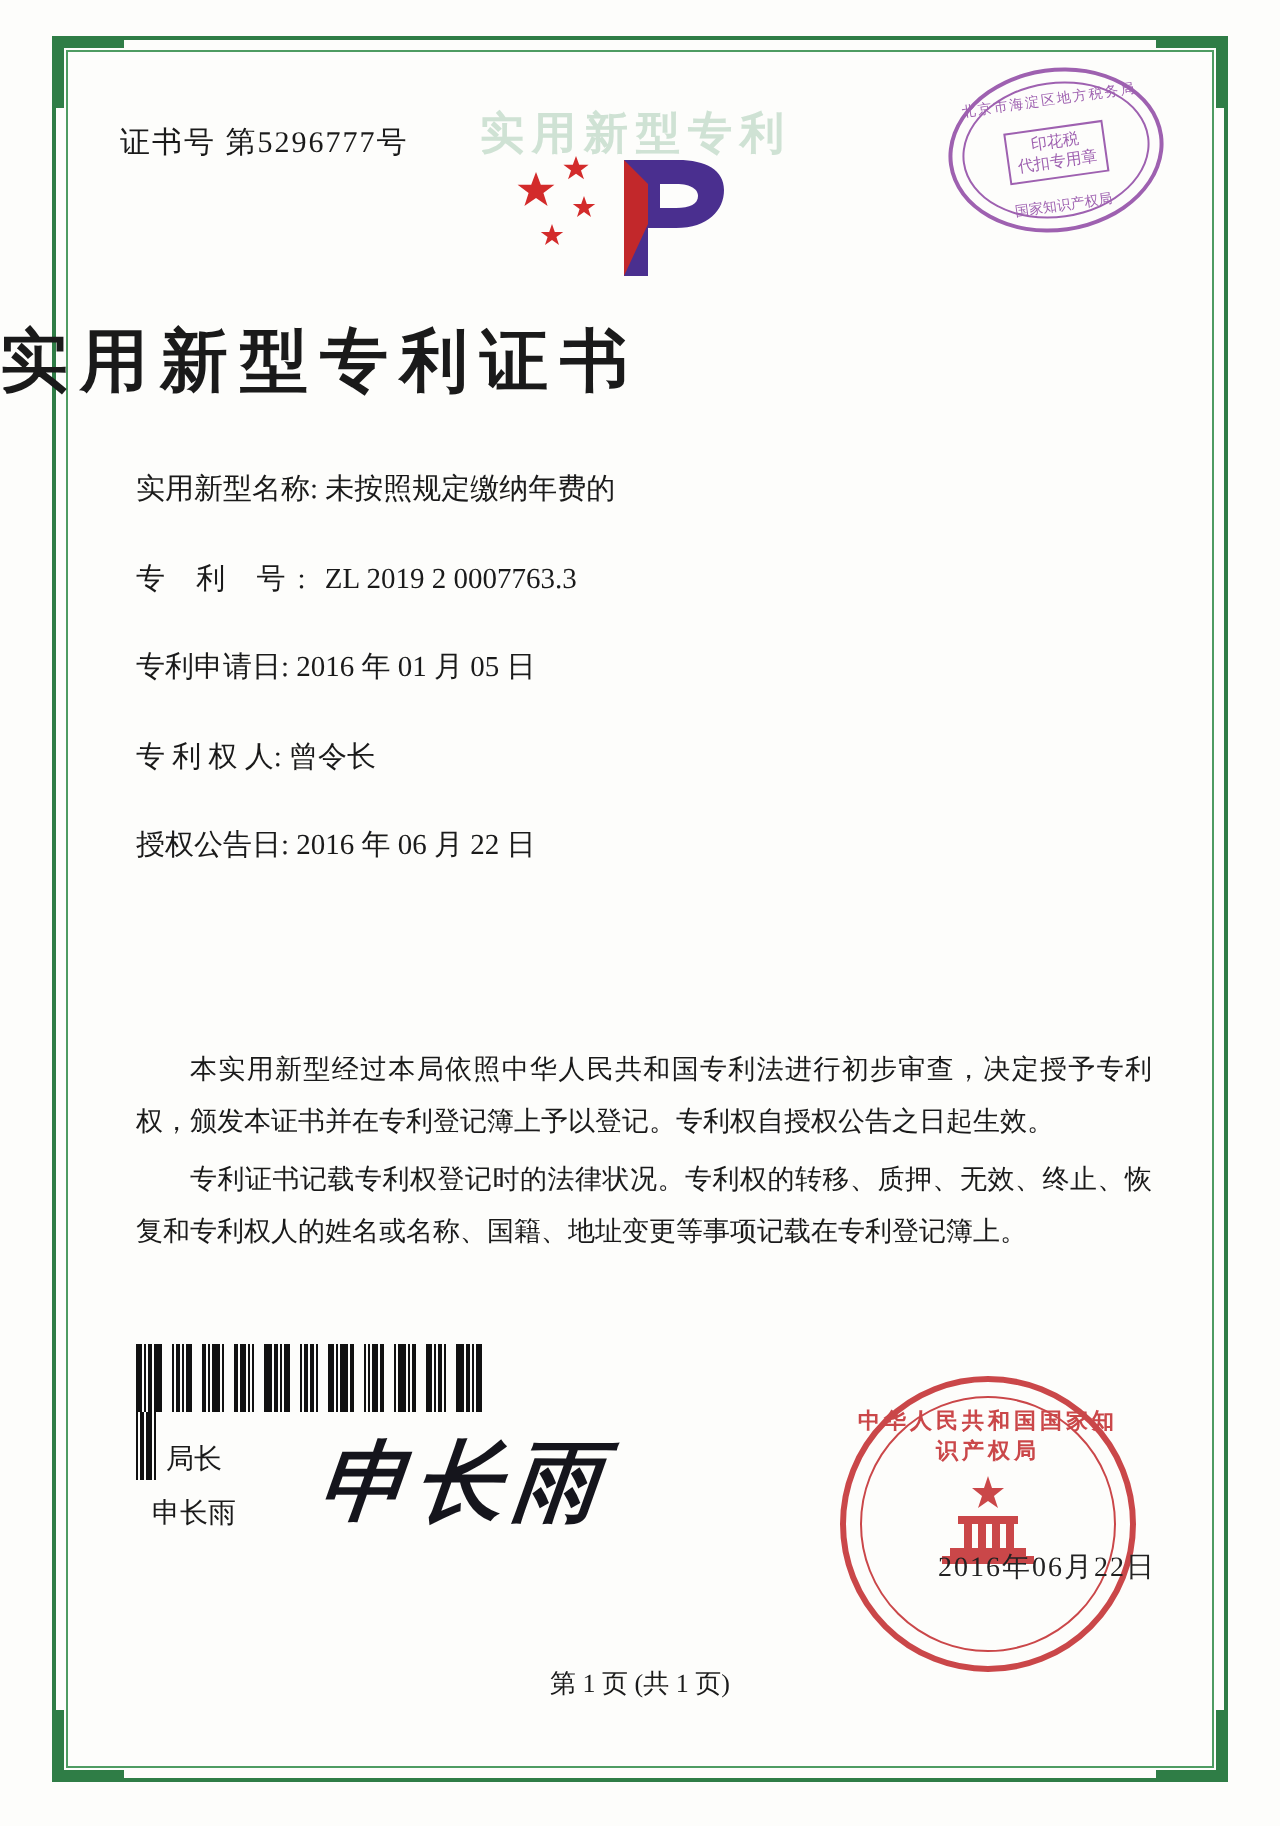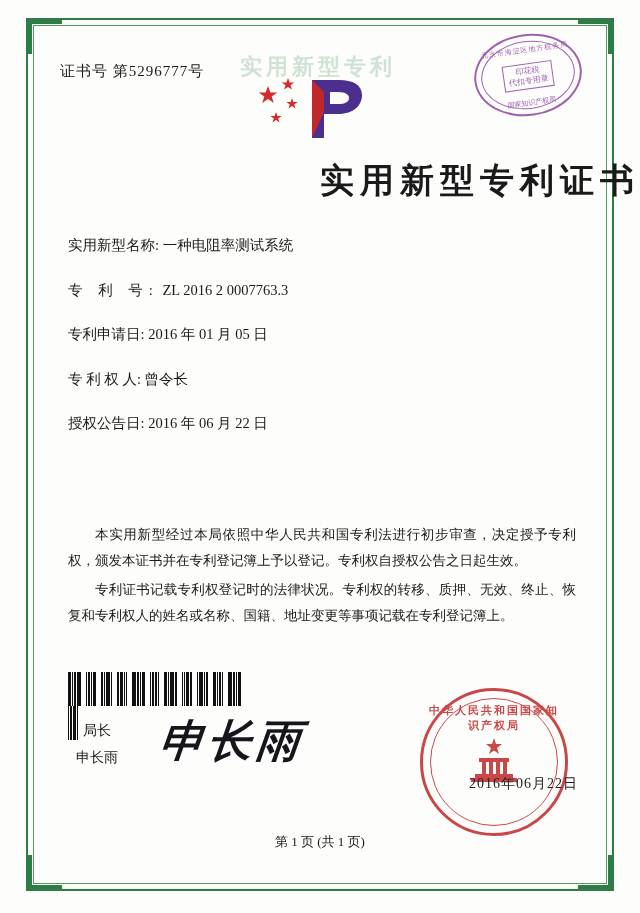--- a/index.html
+++ b/index.html
@@ -129,21 +129,21 @@
     transform: translateX(-50%);
     width: 140px;
     height: 72px;
   }
 
   
   .title {
     position: absolute;
     left: 0; right: 0;
     top: 158px;
-    text-align: right;
+    text-align: left;
     font-size: 34px;
     font-weight: bold;
     letter-spacing: 6px;
     font-family: "DejaVu Sans", sans-serif;
   }
 
   
   .fields {
     position: absolute;
     left: 68px;
@@ -311,25 +311,25 @@
       <div>代扣专用章</div>
     </div>
     <div class="bottom-text">国家知识产权局</div>
   </div>
 
   <div class="title">实用新型专利证书</div>
 
   <div class="fields">
     <div class="field-row">
       <span class="field-label">实用新型名称:</span>
-      <span class="field-value">一种电阻率测试系统</span>
+      <span class="field-value">未按照规定缴纳年费的</span>
     </div>
     <div class="field-row">
       <span class="field-label spaced">专 利 号:</span>
-      <span class="field-value">ZL 2016 2 0007763.3</span>
+      <span class="field-value">ZL 2019 2 0007763.3</span>
     </div>
     <div class="field-row">
       <span class="field-label">专利申请日:</span>
       <span class="field-value">2016 年 01 月 05 日</span>
     </div>
     <div class="field-row">
       <span class="field-label">专 利 权 人:</span>
       <span class="field-value">曾令长</span>
     </div>
     <div class="field-row">

